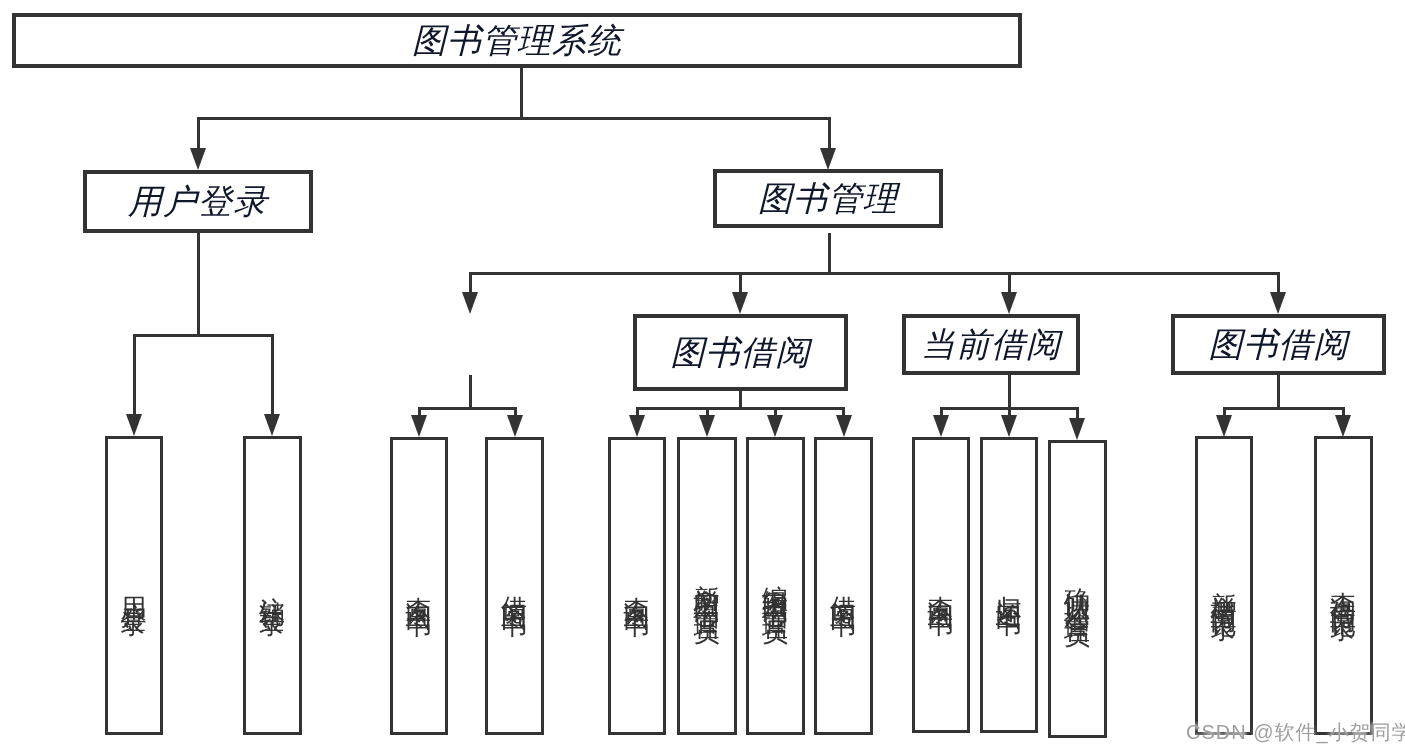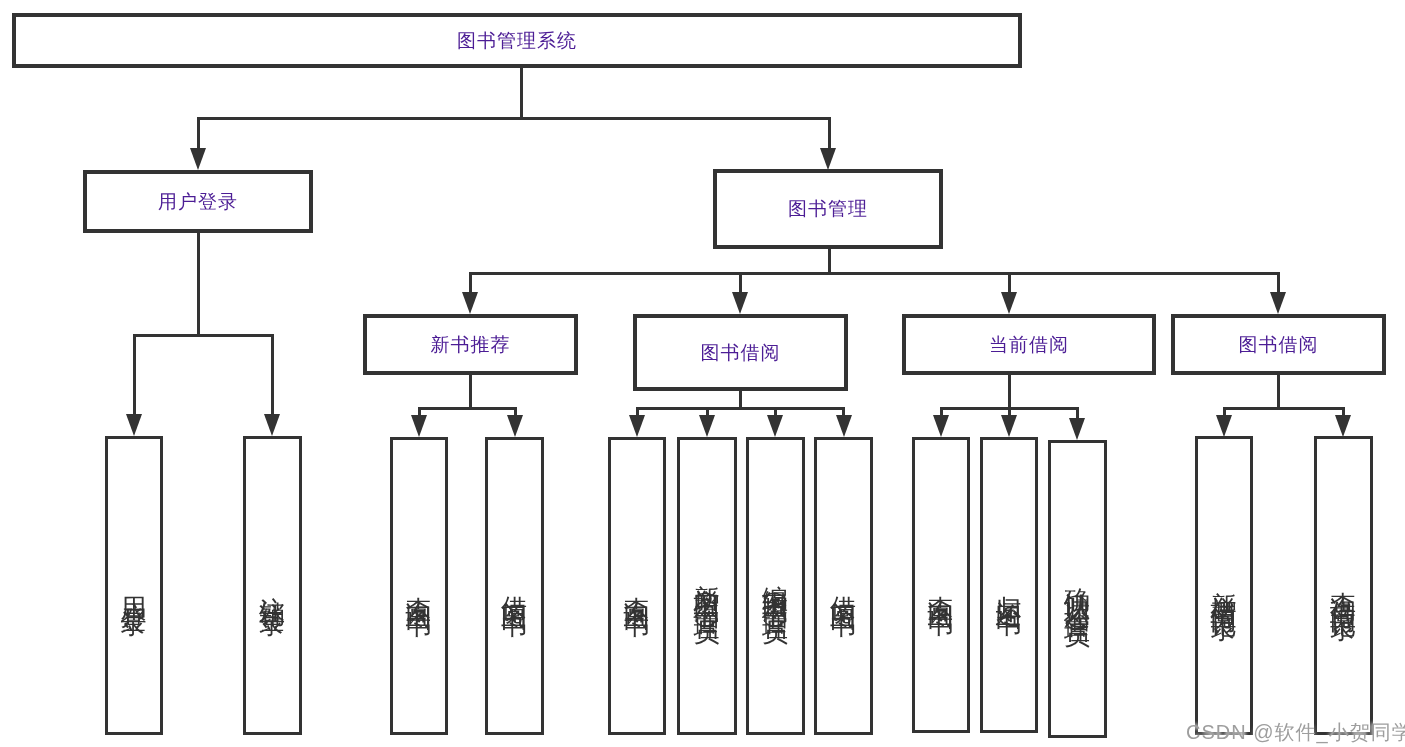--- a/index.html
+++ b/index.html
@@ -6,21 +6,21 @@
   body{
     width:1405px;height:747px;background:#ffffff;position:relative;overflow:hidden;
     font-family:"Liberation Sans","DejaVu Sans",sans-serif;
   }
   .canvas{position:absolute;left:0;top:0;width:1405px;height:747px;}
   
   .box{
     position:absolute;box-sizing:border-box;background:#fff;border:4px solid #333;
     display:flex;align-items:center;justify-content:center;
   }
-  .box>span{font-size:19px;color:#4c1d95;letter-spacing:1px;white-space:nowrap;}
+  .box>span{font-size:34px;color:#0f172a;letter-spacing:1px;white-space:nowrap;font-style:italic;}
   
   .vbox{
     position:absolute;box-sizing:border-box;background:#fff;border:3px solid #333;
     display:flex;align-items:center;justify-content:center;
   }
   .vbox>span{
     writing-mode:vertical-rl;text-orientation:mixed;
     font-size:26px;line-height:1;letter-spacing:5px;color:#333;
   }
   
@@ -103,31 +103,28 @@
   <div class="vl" style="left:1342px;top:407px;height:12px"></div>
   <div class="ah" style="left:1335px;top:415px"></div>
 
   <div class="box" style="left:12px;top:13px;width:1010px;height:55px">
     <span>图书管理系统</span>
   </div>
 
   <div class="box" style="left:83px;top:170px;width:230px;height:63px">
     <span>用户登录</span>
   </div>
-  <div class="box" style="left:713px;top:169px;width:230px;height:80px">
+  <div class="box" style="left:713px;top:169px;width:230px;height:59px">
     <span>图书管理</span>
   </div>
 
-  <div class="box" style="left:363px;top:314px;width:215px;height:61px">
-    <span>新书推荐</span>
-  </div>
   <div class="box" style="left:633px;top:314px;width:215px;height:77px">
     <span>图书借阅</span>
   </div>
-  <div class="box" style="left:902px;top:314px;width:254px;height:61px">
+  <div class="box" style="left:902px;top:314px;width:178px;height:61px">
     <span>当前借阅</span>
   </div>
   <div class="box" style="left:1171px;top:314px;width:215px;height:61px">
     <span>图书借阅</span>
   </div>
 
   <div class="vbox" style="left:105px;top:436px;width:58px;height:299px">
     <span>用户登录</span>
   </div>
   <div class="vbox" style="left:243px;top:436px;width:59px;height:299px">

